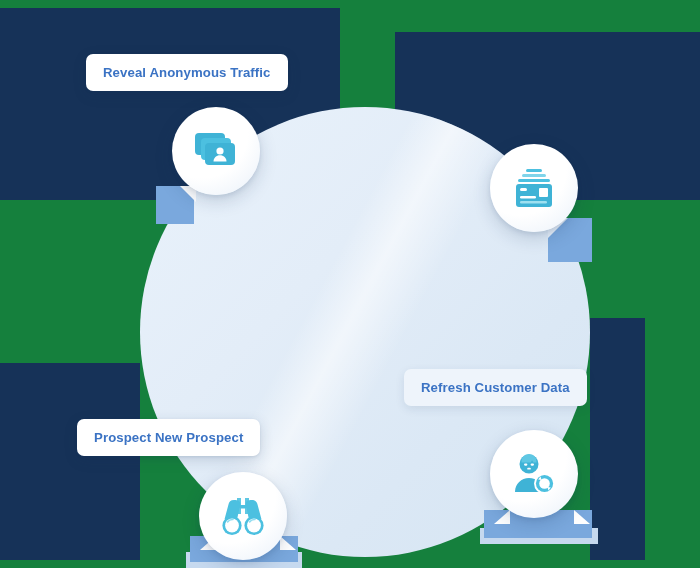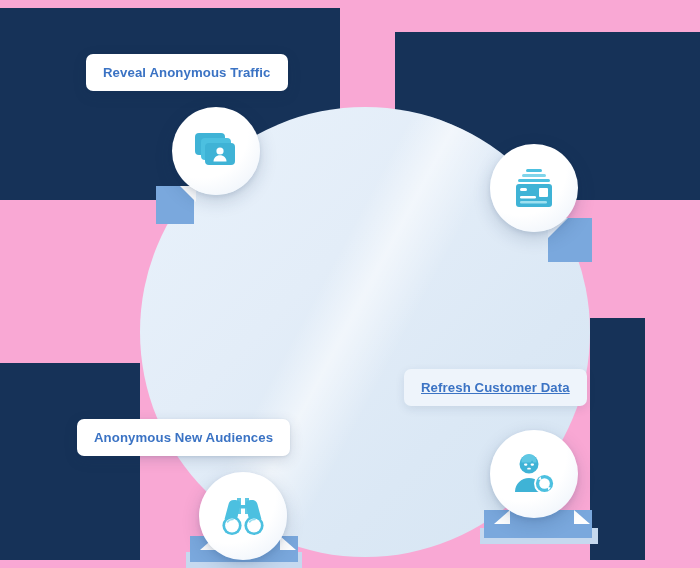--- a/index.html
+++ b/index.html
@@ -2,21 +2,21 @@
 <html><head>
 <meta charset="utf-8">
 <style>
   html,body{margin:0;padding:0;}
   body{
     width:700px;height:568px;
     background:#ffffff;
     font-family:"Liberation Sans", sans-serif;
     overflow:hidden;
   }
-  #stage{position:relative;width:700px;height:568px;overflow:hidden;background:#f9a8d4;}
+  #stage{position:relative;width:700px;height:568px;overflow:hidden;background:#15803d;}
 
   
   .navy{position:absolute;background:#163258;}
   #navy-tl{left:0px;  top:8px;   width:340px; height:192px;}
   #navy-tr{left:395px;top:32px;  width:305px; height:168px;}
   #navy-bl{left:0px;  top:363px; width:140px; height:197px;}
   #navy-br{left:590px;top:318px; width:55px;  height:242px;}
 
   
   #big-circle{
@@ -75,21 +75,21 @@
     height:37px;border-radius:7px;
     box-shadow:0 4px 14px rgba(22,50,88,.16), 0 1px 3px rgba(22,50,88,.10);
     color:#3b73c4;font-size:13.2px;font-weight:bold;letter-spacing:.1px;
     white-space:nowrap;padding:0 17px;
     font-family:"Liberation Sans", sans-serif;
   }
   .pill-white{background:#ffffff;}
   .pill-tint{background:#eef4fb;box-shadow:0 3px 10px rgba(22,50,88,.10);}
   #pill-reveal  {left:86px; top:54px;}
   #pill-enrich  {left:475px;top:86px;}
-  #pill-refresh {left:404px;top:369px;text-decoration:underline;}
+  #pill-refresh {left:404px;top:369px;}
   #pill-prospect{left:77px; top:419px;}
 </style>
 </head>
 <body>
 
 <div id="stage">
 
   <div class="navy" id="navy-tl"></div>
   <div class="navy" id="navy-tr"></div>
   <div class="navy" id="navy-bl"></div>
@@ -172,15 +172,15 @@
         <path d="M29.6 27c1.3-1.9 3.4-2.7 5.4-2.5" fill="none" stroke="#8fdcf0" stroke-width="1.5" stroke-linecap="round"></path>
       </svg>
     </span>
   </div>
 
   <div class="pill pill-white" id="pill-reveal">Reveal Anonymous Traffic</div>
 
 
   <div class="pill pill-tint" id="pill-refresh">Refresh Customer Data</div>
 
-  <div class="pill pill-white" id="pill-prospect">Anonymous New Audiences</div>
+  <div class="pill pill-white" id="pill-prospect">Prospect New Prospect</div>
 
 </div>
 
 </body></html>

